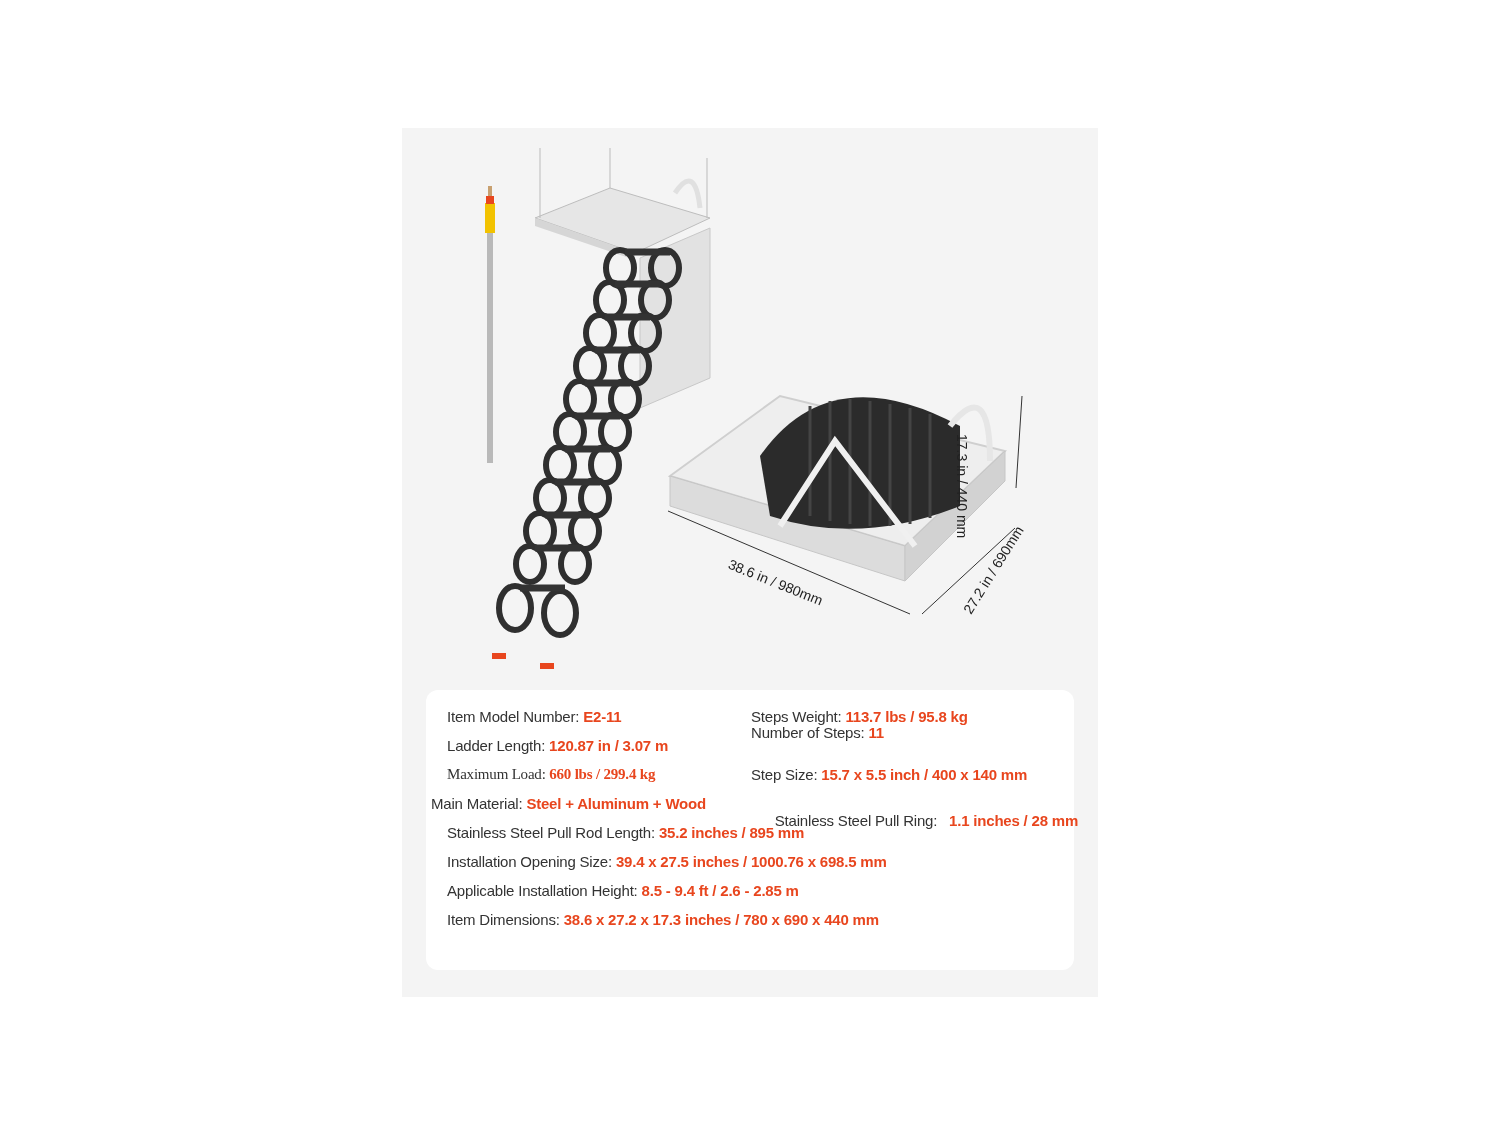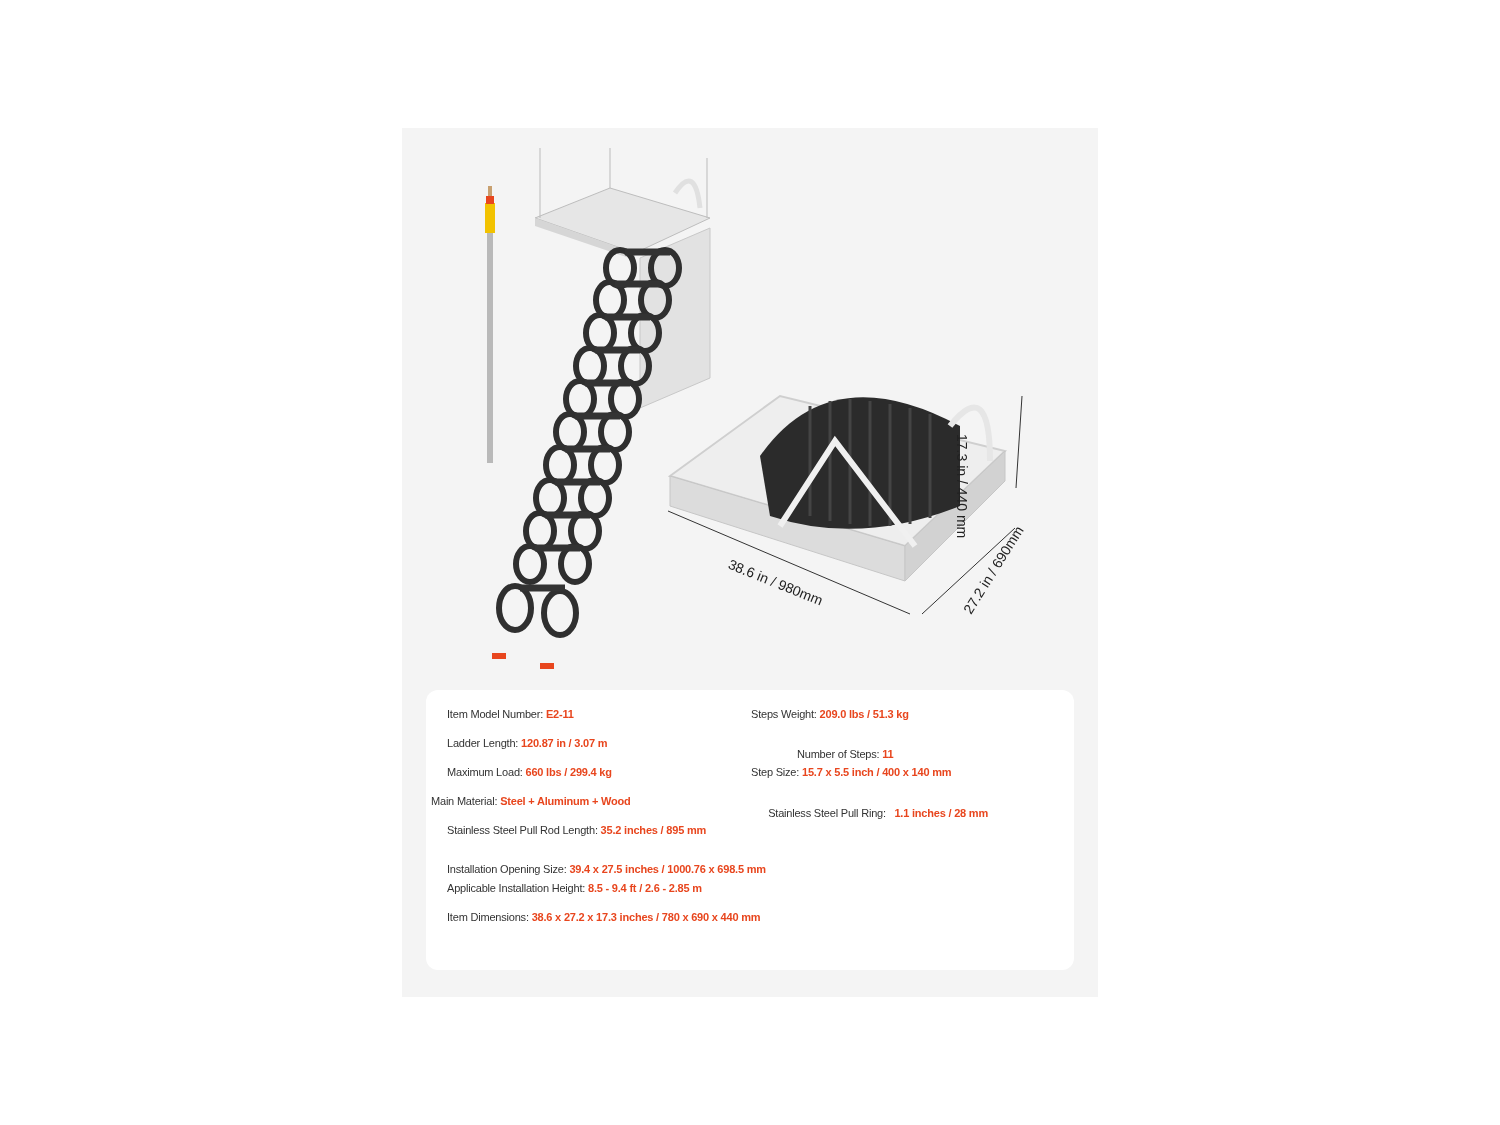--- a/index.html
+++ b/index.html
@@ -2,21 +2,21 @@
 <html><head>
 <meta charset="utf-8">
 <style>
   html, body { margin:0; padding:0; background:#ffffff; }
   body { width:1500px; height:1125px; position:relative; overflow:hidden; font-family:"Liberation Sans", "DejaVu Sans", sans-serif; }
   .panel { position:absolute; left:402px; top:128px; width:696px; height:869px; background:#f4f4f4; }
   .ladder-img { position:absolute; left:58px; top:20px; width:270px; height:540px; }
   .box-img { position:absolute; left:258px; top:238px; width:400px; height:260px; }
   .dim { position:absolute; font-size:14px; color:#222; white-space:nowrap; }
   .spec { position:absolute; left:24px; top:562px; width:648px; height:280px; background:#ffffff; border-radius:12px; }
-  .row { position:absolute; font-size:11px; color:#333; white-space:nowrap; letter-spacing:-0.2px; }
+  .row { position:absolute; font-size:15px; color:#333; white-space:nowrap; letter-spacing:-0.2px; }
   .row .v { color:#e8461e; font-weight:bold; }
 </style>
 </head>
 <body>
 
 <div class="panel">
 
   <svg class="ladder-img" viewBox="0 0 270 540">
 
     <g>
@@ -103,44 +103,44 @@
   <div class="dim" style="left:330px;top:428px;transform:rotate(22deg);transform-origin:left top;">38.6 in / 980mm</div>
   <div class="dim" style="left:558px;top:480px;transform:rotate(-58deg);transform-origin:left top;">27.2 in / 690mm</div>
 
   <div class="spec">
     <div class="row" style="left:21px;top:18px;">
       <span>Item Model Number: </span><span class="v">E2-11</span>
     </div>
     <div class="row" style="left:21px;top:47px;">
       <span>Ladder Length: </span><span class="v">120.87 in / 3.07 m</span>
     </div>
-    <div class="row" style="left:21px;top:76px;">
+    <div class="row" style="left:21px;top:76px;font-family:Liberation Serif, serif;">
       <span>Maximum Load: </span><span class="v">660 lbs / 299.4 kg</span>
     </div>
     <div class="row" style="left:5px;top:105px;text-align:right;">
       <span>Main Material: </span><span class="v">Steel + Aluminum + Wood</span>
     </div>
 
     <div class="row" style="left:325px;top:18px;">
-      <span>Steps Weight: </span><span class="v">209.0 lbs / 51.3 kg</span>
+      <span>Steps Weight: </span><span class="v">113.7 lbs / 95.8 kg</span>
     </div>
-    <div class="row" style="left:325px;top:58px;margin-left:46px;">
+    <div class="row" style="left:325px;top:34px;">
       <span>Number of Steps: </span><span class="v">11</span>
     </div>
     <div class="row" style="left:325px;top:76px;">
       <span>Step Size: </span><span class="v">15.7 x 5.5 inch / 400 x 140 mm</span>
     </div>
     <div class="row" style="left:325px;top:105px;white-space:pre;">
       <span>Stainless Steel Pull Ring:   </span><span class="v">1.1 inches / 28 mm</span>
     </div>
 
     <div class="row" style="left:21px;top:134px;">
       <span>Stainless Steel Pull Rod Length: </span><span class="v">35.2 inches / 895 mm</span>
     </div>
-    <div class="row" style="left:21px;top:163px;margin-top:10px;">
+    <div class="row" style="left:21px;top:163px;">
       <span>Installation Opening Size: </span><span class="v">39.4 x 27.5 inches / 1000.76 x 698.5 mm</span>
     </div>
     <div class="row" style="left:21px;top:192px;">
       <span>Applicable Installation Height: </span><span class="v">8.5 - 9.4 ft / 2.6 - 2.85 m</span>
     </div>
     <div class="row" style="left:21px;top:221px;">
       <span>Item Dimensions: </span><span class="v">38.6 x 27.2 x 17.3 inches / 780 x 690 x 440 mm</span>
     </div>
   </div>
 </div>

